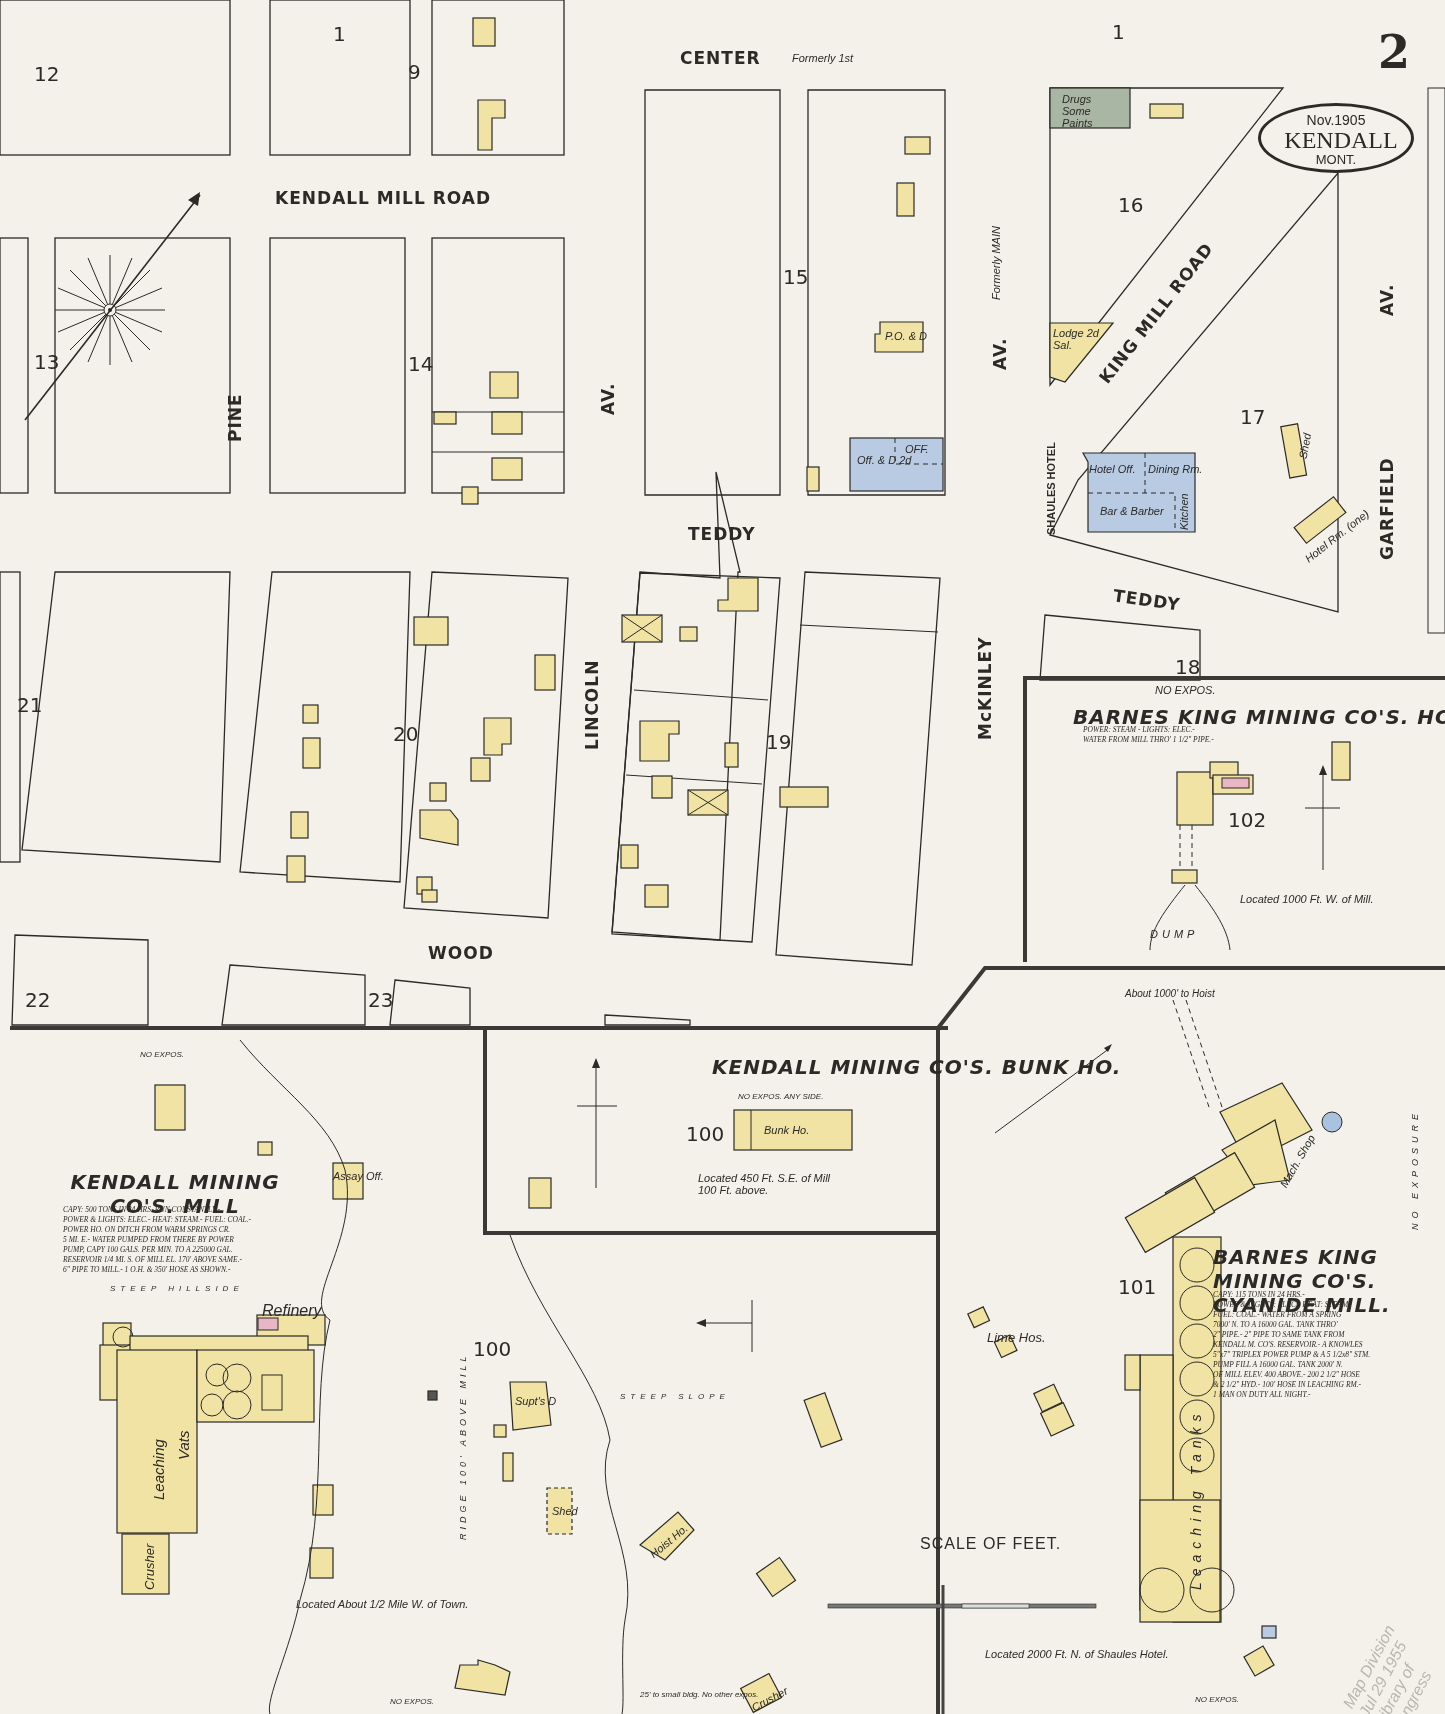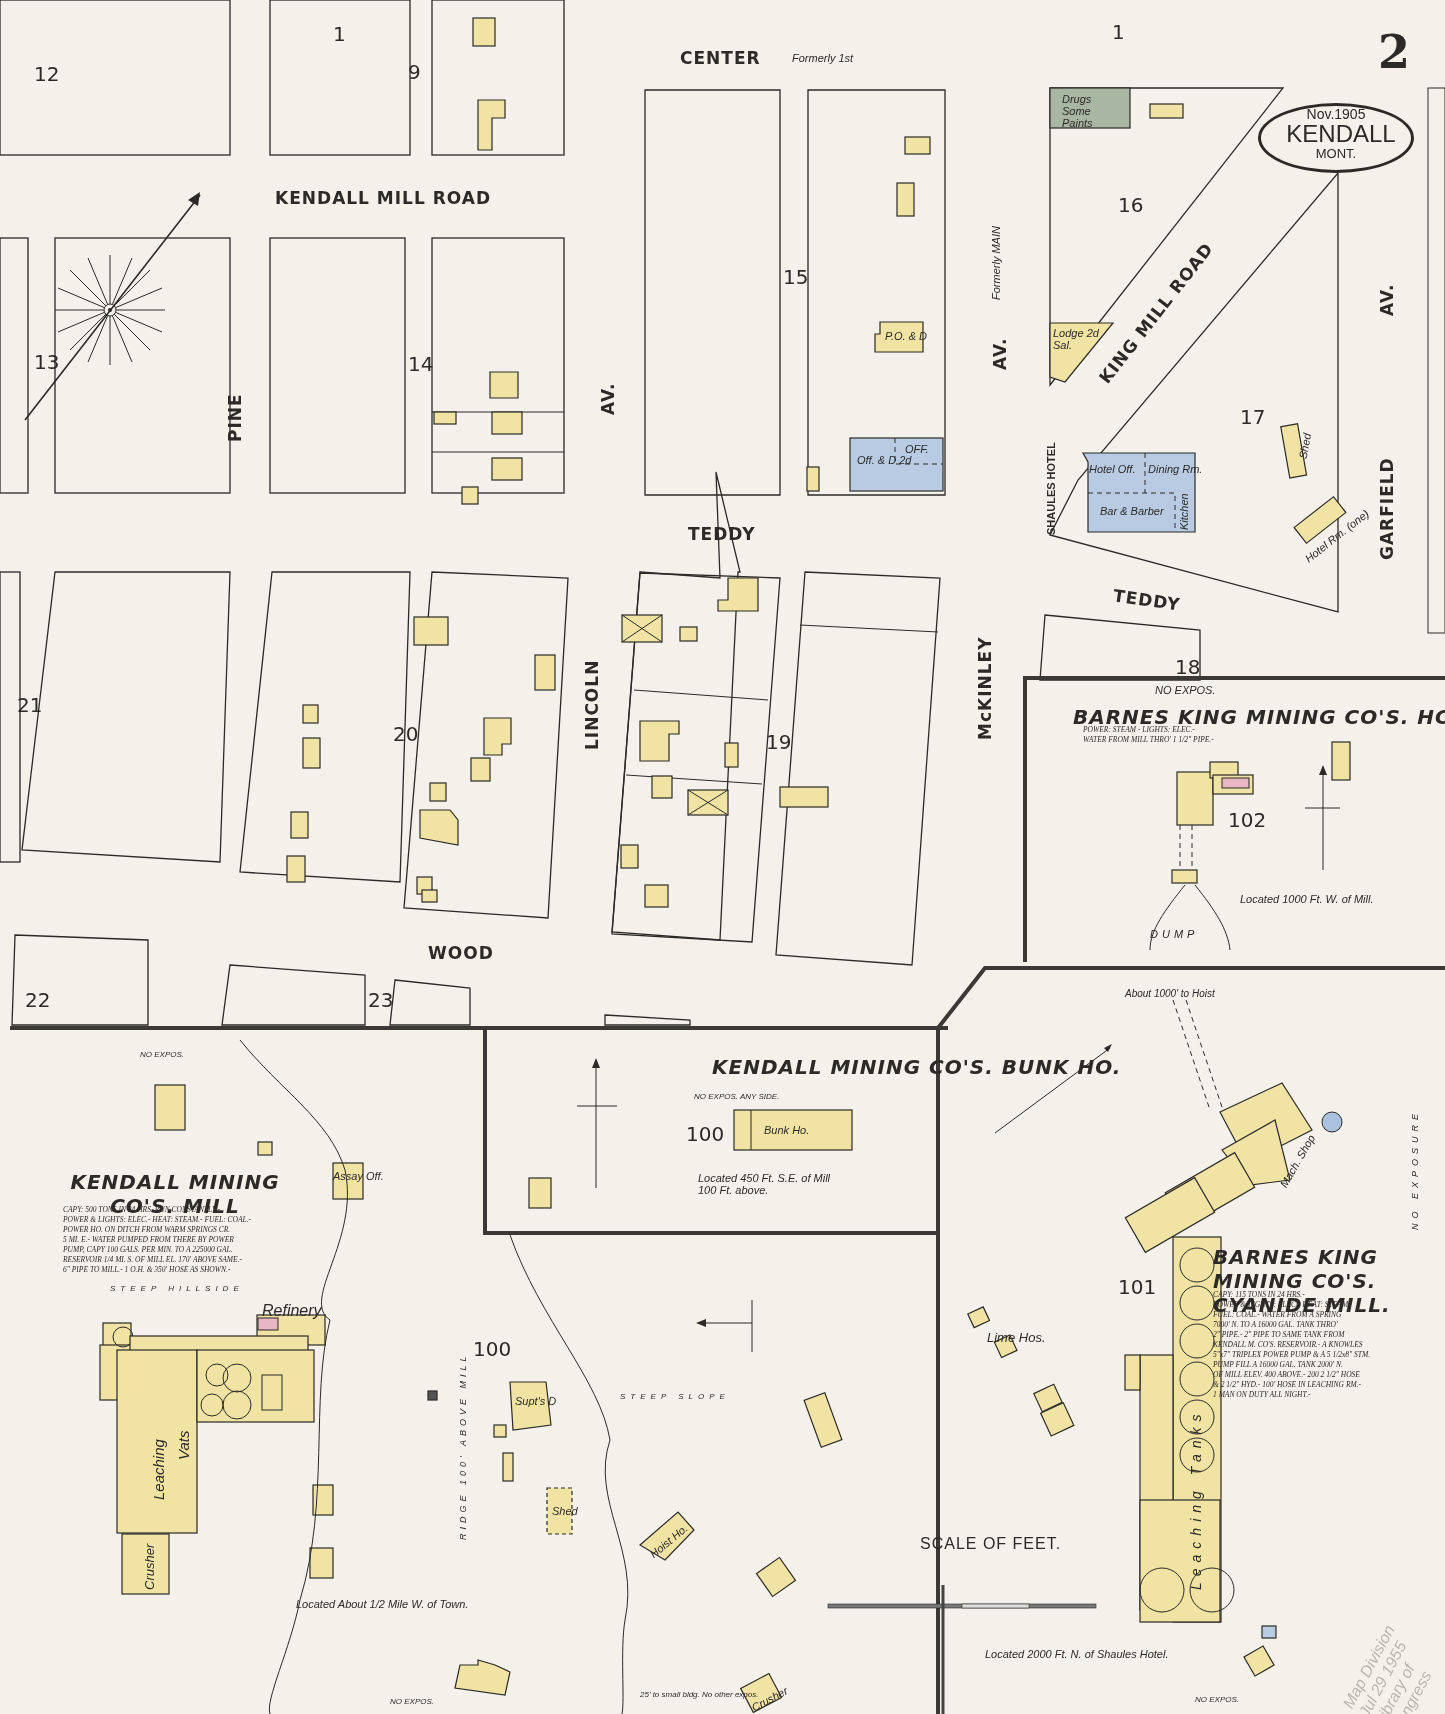--- a/index.html
+++ b/index.html
@@ -9,22 +9,22 @@
   .lbl { position:absolute; white-space:nowrap; color:#2b2a27; }
   .street { font-family:"DejaVu Sans", sans-serif; font-weight:bold; font-size:17px; letter-spacing:1px; }
   .street-v { transform-origin:left top; transform:rotate(-90deg); }
   .blocknum { font-family:"DejaVu Sans", sans-serif; font-size:20px; }
   .ital { font-family:"Liberation Sans", sans-serif; font-style:italic; font-size:11px; }
   .title-ital { font-family:"DejaVu Sans", sans-serif; font-style:italic; font-weight:bold; font-size:20px; letter-spacing:1px; }
   .notes { font-family:Liberation Serif, serif; font-style:italic; font-size:7.5px; line-height:10px; white-space:pre; }
   .sheet { font-family:"DejaVu Serif", serif; font-weight:bold; font-size:46px; }
   .badge { position:absolute; left:1258px; top:103px; width:150px; height:64px; border:3px solid #2b2a27; border-radius:50%;
            text-align:center; background:#f3f1ea; }
-  .badge .d { font-size:14px; }
-  .badge .t { font-size:24px; line-height:24px; font-family:Liberation Sans, sans-serif;margin-left:10px; }
+  .badge .d { font-size:14px; margin-top:6px; }
+  .badge .t { font-size:24px; line-height:24px; font-family:Liberation Serif, serif;margin-left:10px; }
   .badge .s { font-size:13px; }
   .stamp { position:absolute; left:1345px; top:1640px; transform:rotate(-62deg); color:#b9b6ae; font-size:16px; font-style:italic; }
 </style>
 </head>
 <body>
 
 <div id="map">
   <svg width="1445" height="1714" viewBox="0 0 1445 1714" style="position:absolute;left:0;top:0">
     <defs>
       <style>
@@ -340,21 +340,21 @@
 
   <div class="lbl title-ital" style="left:1073px;top:705px">BARNES KING MINING CO'S. HOIST</div>
   <div class="lbl notes" style="left:1083px;top:725px">POWER: STEAM - LIGHTS: ELEC.-
 WATER FROM MILL THRO' 1 1/2" PIPE.-</div>
   <div class="lbl blocknum" style="left:1228px;top:808px">102</div>
   <div class="lbl ital" style="left:1240px;top:893px">Located 1000 Ft. W. of Mill.</div>
   <div class="lbl ital" style="left:1155px;top:684px">NO EXPOS.</div>
   <div class="lbl ital" style="left:1150px;top:928px;letter-spacing:4px">DUMP</div>
 
   <div class="lbl title-ital" style="left:712px;top:1055px;text-align:center">KENDALL MINING CO'S. BUNK HO.</div>
-  <div class="lbl ital" style="left:694px;top:1092px;font-size:8px">NO EXPOS. ANY SIDE.</div>
+  <div class="lbl ital" style="left:738px;top:1092px;font-size:8px">NO EXPOS. ANY SIDE.</div>
   <div class="lbl blocknum" style="left:686px;top:1122px">100</div>
   <div class="lbl ital" style="left:764px;top:1124px">Bunk Ho.</div>
   <div class="lbl ital" style="left:698px;top:1172px;white-space:pre;">Located 450 Ft. S.E. of Mill
 100 Ft. above.</div>
 
   <div class="lbl title-ital" style="left:70px;top:1170px;width:210px;white-space:normal;text-align:center">KENDALL MINING CO'S. MILL</div>
   <div class="lbl notes" style="left:63px;top:1205px">CAPY: 500 TONS IN 24 HRS. RUN CONSTANTLY.-
 POWER &amp; LIGHTS: ELEC.- HEAT: STEAM.- FUEL: COAL.-
 POWER HO. ON DITCH FROM WARM SPRINGS CR.
 5 MI. E.- WATER PUMPED FROM THERE BY POWER

